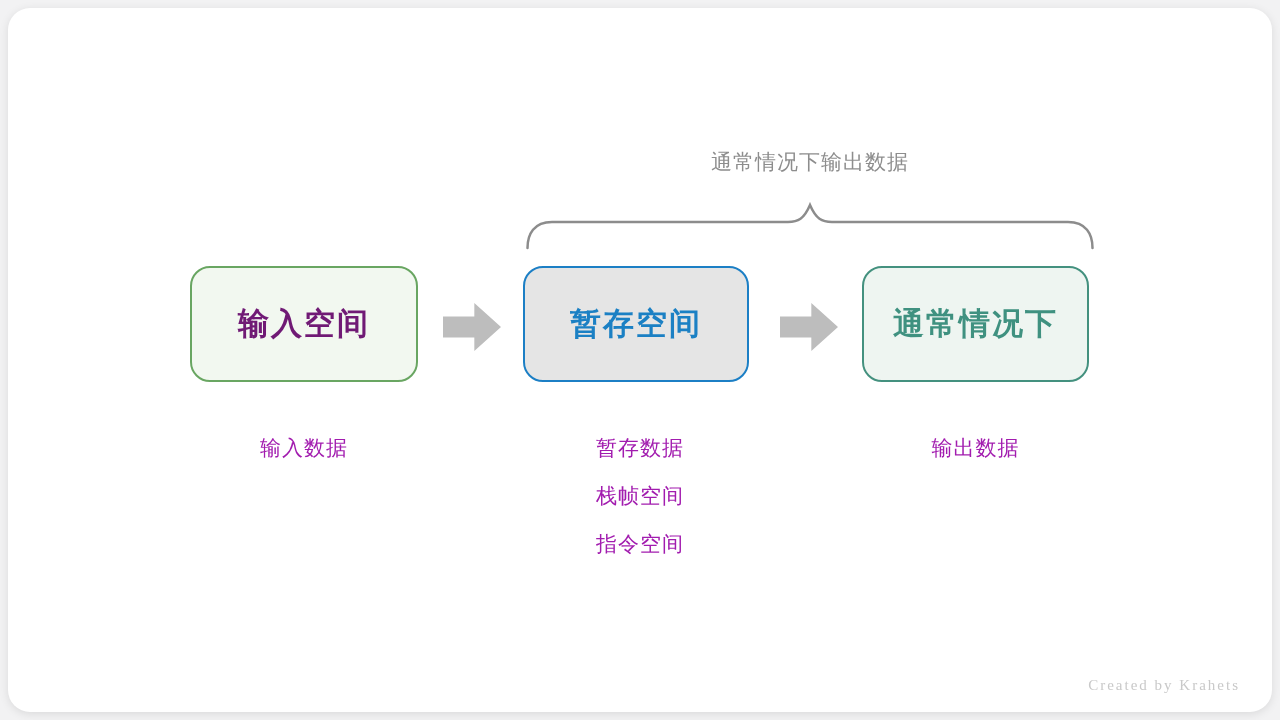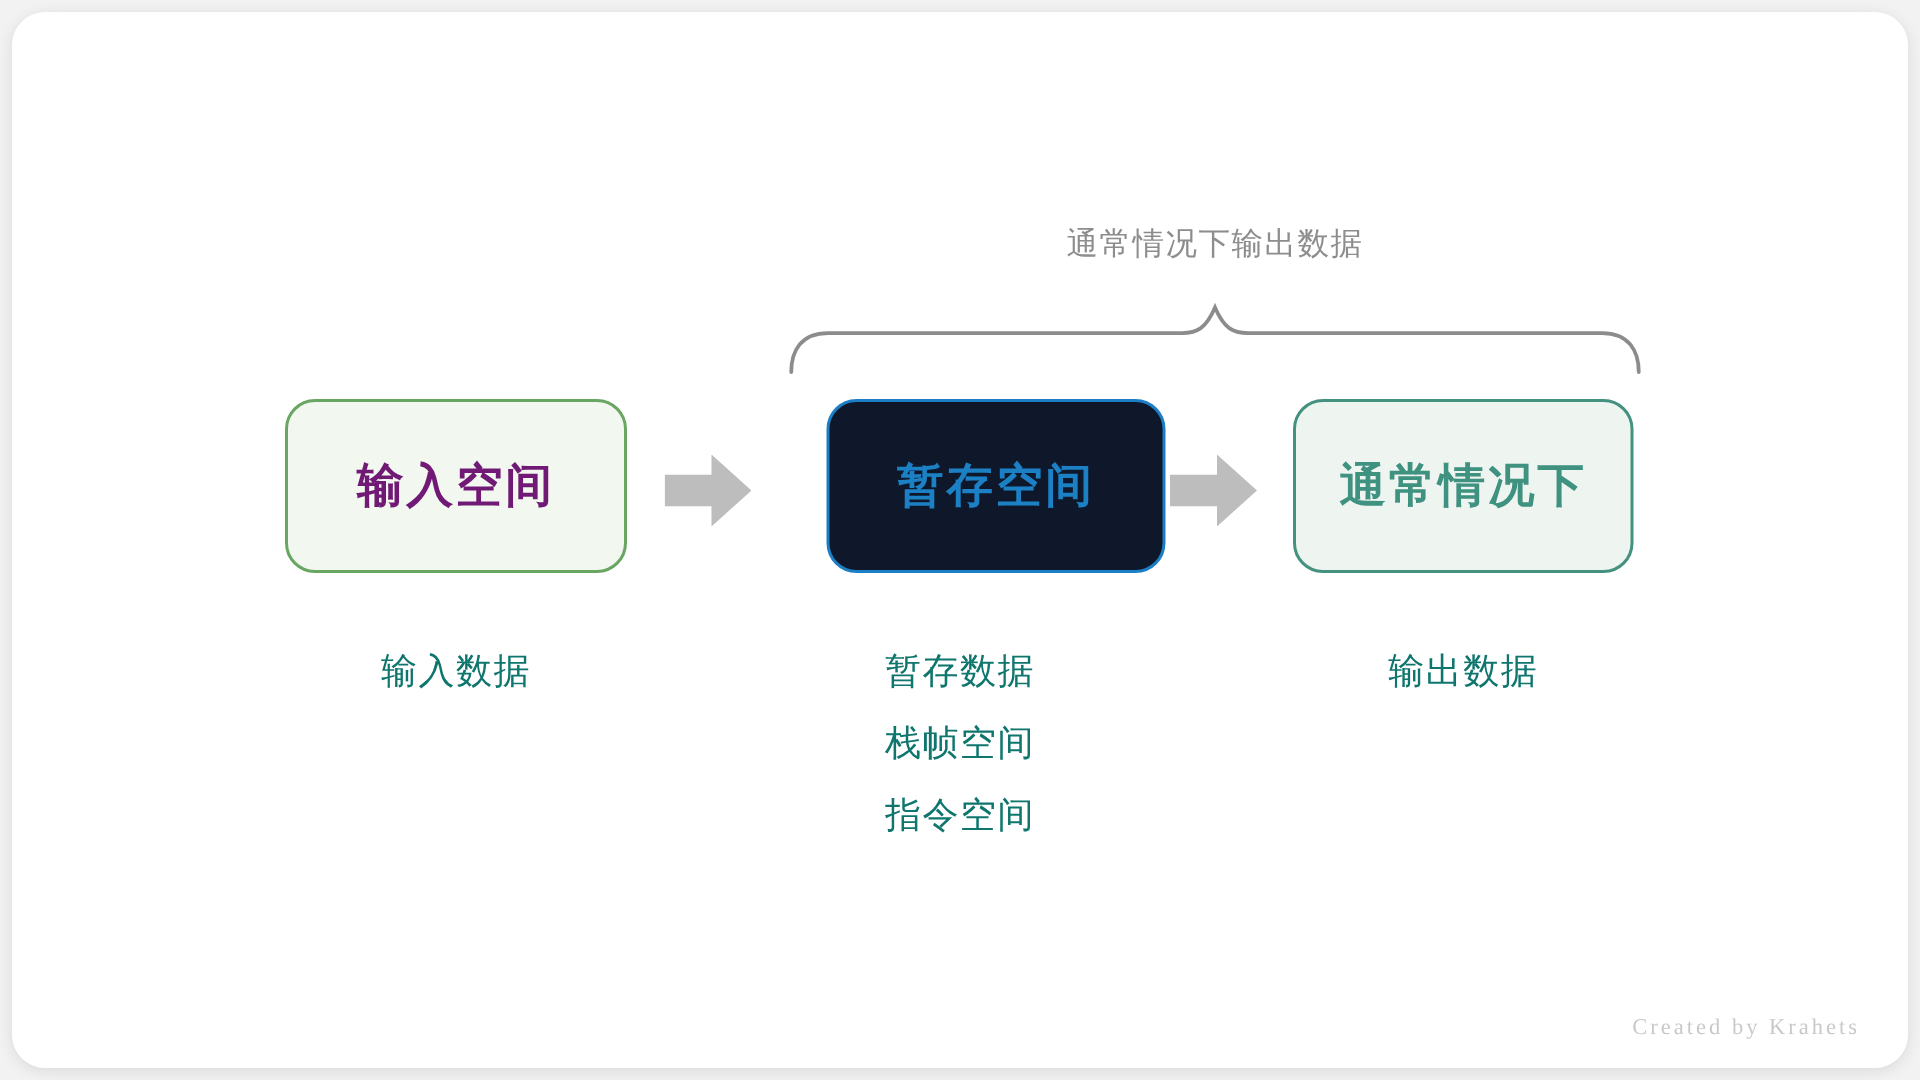--- a/index.html
+++ b/index.html
@@ -61,23 +61,23 @@
     font-weight: 700;
     letter-spacing: 2px;
   }
   .node-input {
     left: 182px; width: 228px;
     border-color: #69a662;
     background: #f2f8f0;
     color: #701a75;
   }
   .node-temp {
-    left: 543px; width: 226px;
+    left: 515px; width: 226px;
     border-color: #1c7fc5;
-    background: #0f172a;
+    background: #e5e5e5;
     color: #1b80c4;
   }
   .node-output {
     left: 854px; width: 227px;
     border-color: #44917f;
     background: #eef5f1;
     color: #3f9180;
   }
   
   .block-arrow {
@@ -87,22 +87,22 @@
     background: #bdbdbd;
     clip-path: polygon(0 28%, 54% 28%, 54% 0, 100% 50%, 54% 100%, 54% 72%, 0 72%);
   }
   .arrow-1 { left: 435px; }
   .arrow-2 { left: 772px; }
   
   .annot {
     position: absolute;
     top: 416px;
     text-align: center;
-    font-size: 24px;
-    color: #0f766e;
+    font-size: 21px;
+    color: #a21caf;
     line-height: 48px;
     letter-spacing: 1px;
   }
   .annot-1 { left: 182px; width: 228px; }
   .annot-2 { left: 519px; width: 226px; }
   .annot-3 { left: 854px; width: 227px; }
   
   .watermark {
     position: absolute;
     right: 32px; bottom: 18px;

